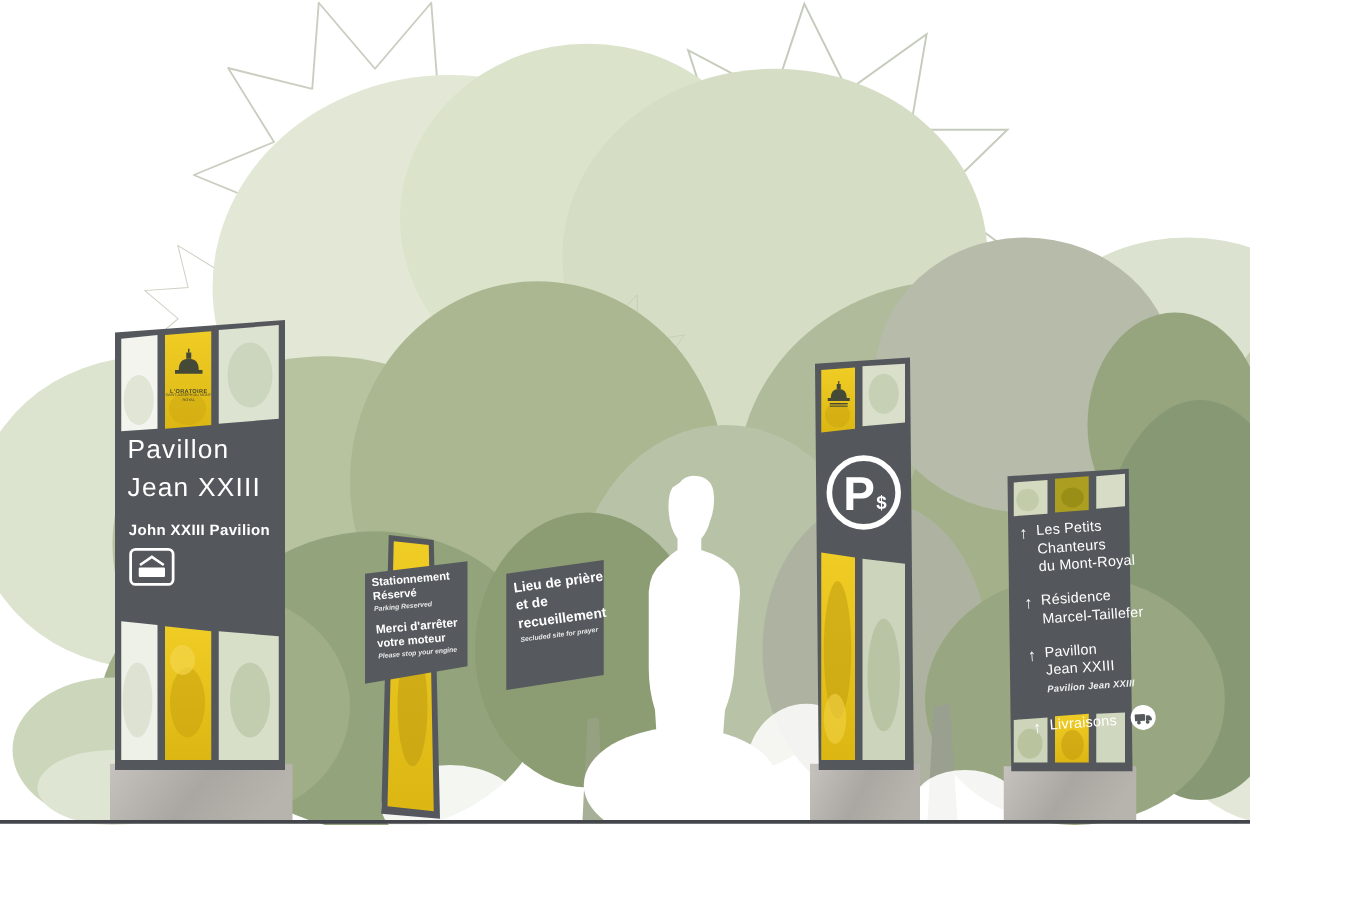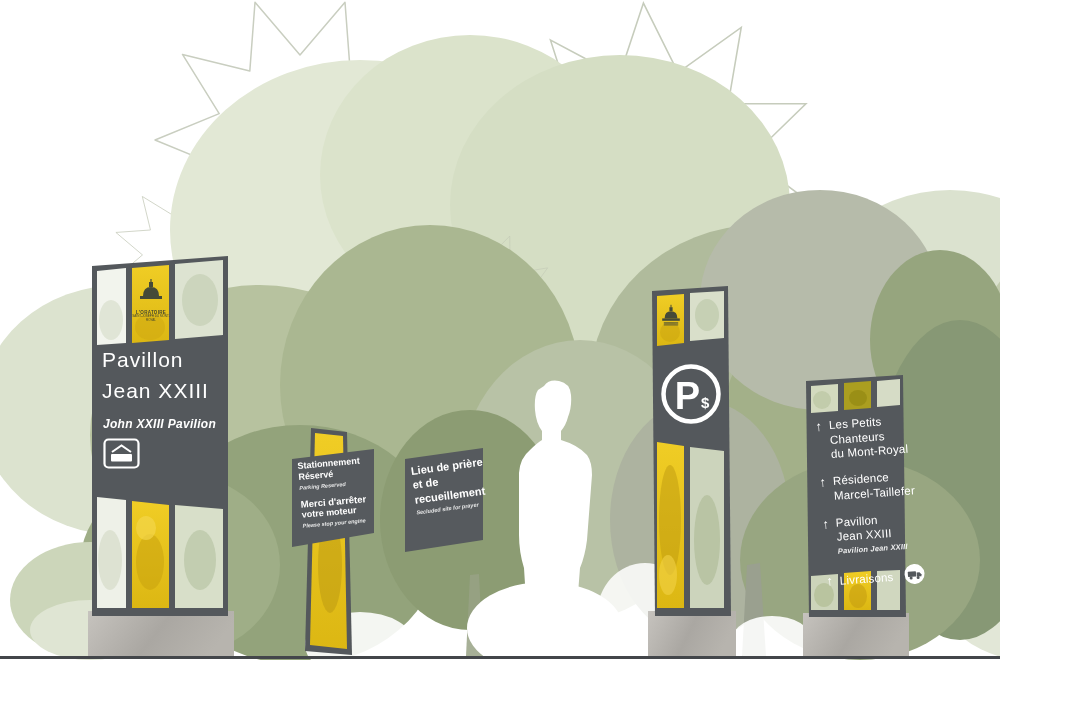--- a/index.html
+++ b/index.html
@@ -3,21 +3,21 @@
 <meta charset="utf-8">
 <style>
   html,body{margin:0;padding:0;background:#fff;}
   .stage{position:relative;width:1000px;height:720px;overflow:hidden;background:#fff;
          font-family:"Liberation Sans",sans-serif;}
   .stage svg.scene{position:absolute;left:0;top:0;}
   .ov{position:absolute;color:#fff;}
   
   .s1-title{left:102px;top:349px;font-size:21px;letter-spacing:1px;line-height:1;}
   .s1-title2{left:102px;top:380px;font-size:21px;letter-spacing:1px;line-height:1;}
-  .s1-sub{left:103px;top:417px;font-size:12px;font-style:italic;font-weight:700;letter-spacing:.3px;}
+  .s1-sub{left:103px;top:417px;font-size:12px;font-weight:700;letter-spacing:.3px;}
   .s1-bed{left:103px;top:438px;}
   .s1-logo{left:130px;top:310px;width:42px;text-align:center;color:#3e4230;line-height:1.2;}
   .s1-logo .l1{font-size:4.5px;font-weight:700;letter-spacing:.3px;}
   .s1-logo .l2{font-size:3px;}
   
   .s2{left:297px;top:461px;width:78px;transform:rotate(-5deg);transform-origin:0 0;}
   .s2 .fr{font-size:9px;font-weight:700;line-height:1.2;}
   .s2 .fr2{font-size:9.5px;font-weight:700;line-height:1.2;margin-top:8px;}
   .s2 .en{font-size:5.5px;font-style:italic;font-weight:700;margin-top:2px;opacity:.85;}
   

